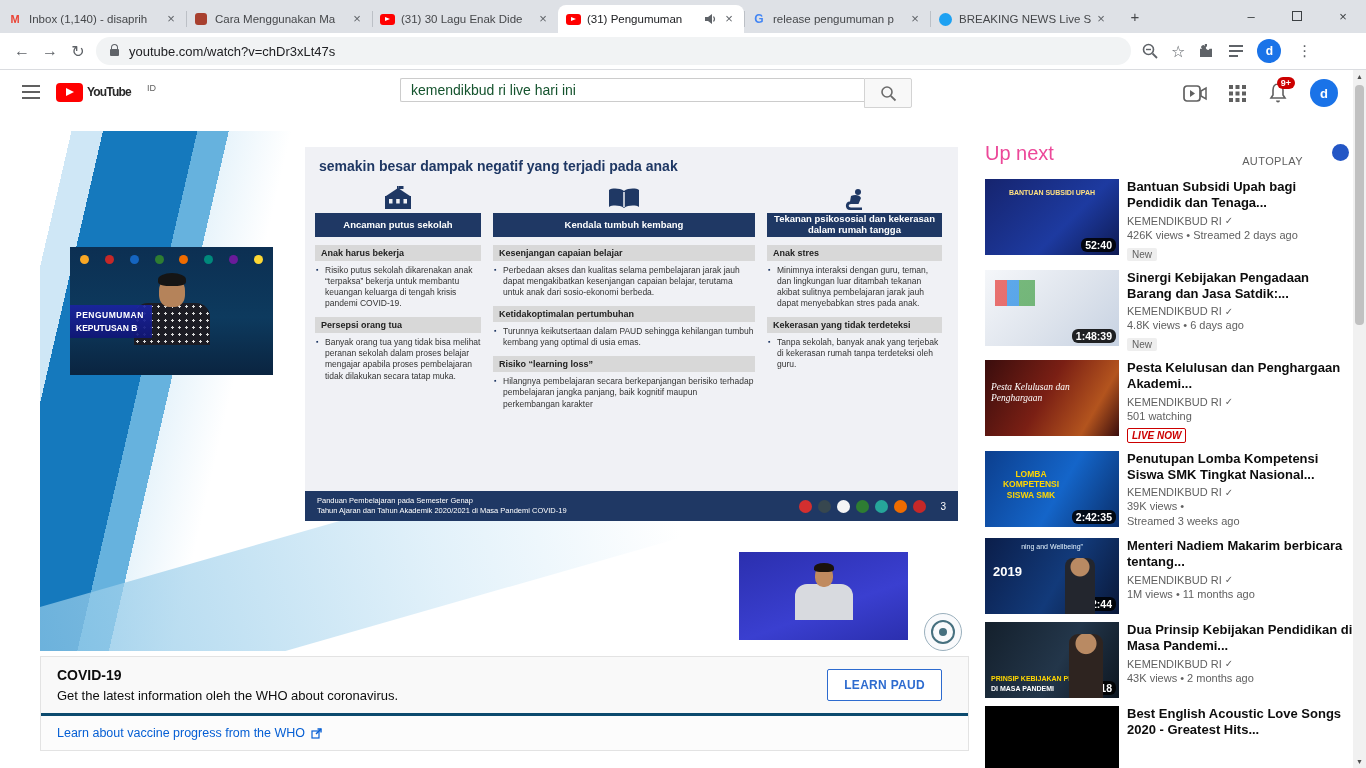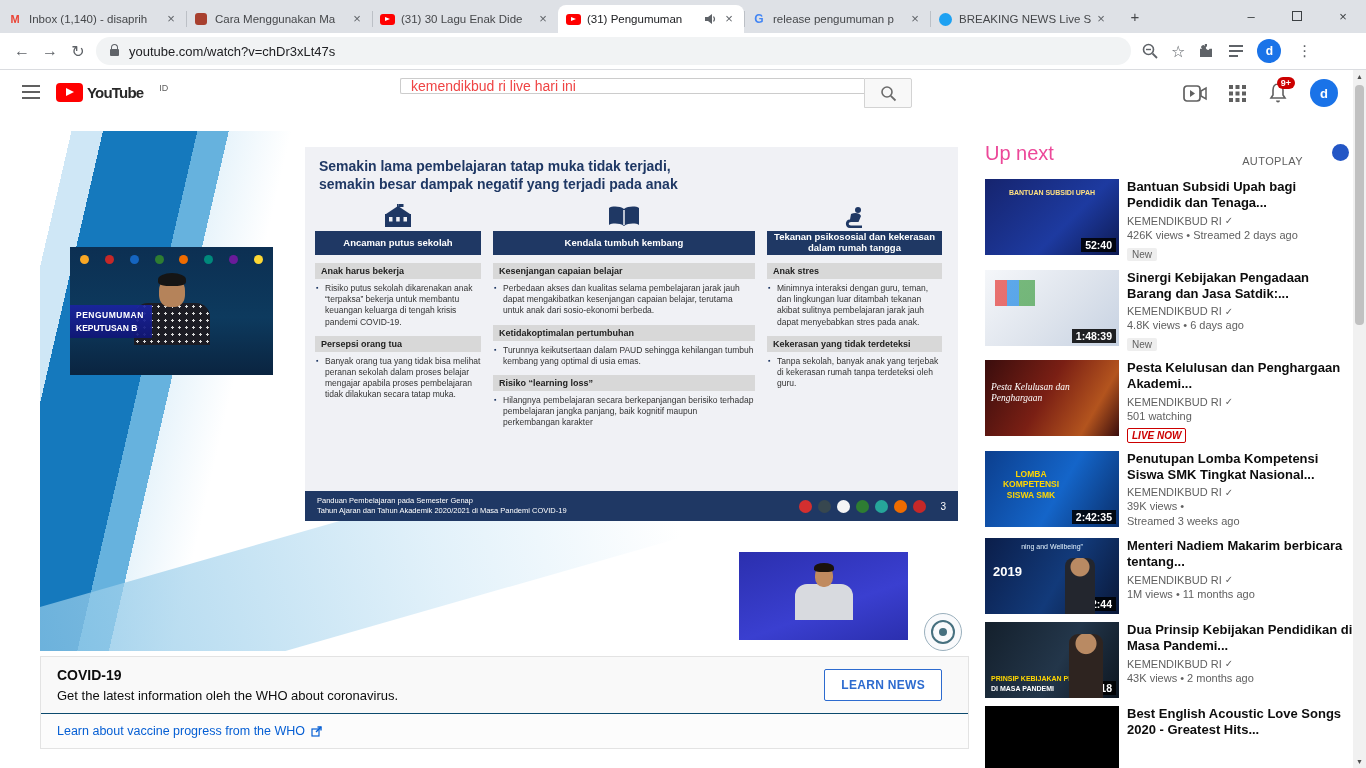--- a/index.html
+++ b/index.html
@@ -55,26 +55,26 @@
 
   
   .masthead { position:absolute; left:0; top:70px; width:1366px; height:46px; background:#fff; }
   .hamburger { position:absolute; left:22px; top:15px; width:18px; height:14px; display:flex;
                flex-direction:column; justify-content:space-between; cursor:pointer; }
   .hamburger span { display:block; height:2px; background:#606060; }
   .yt-logo { position:absolute; left:56px; top:13px; display:flex; align-items:flex-start; cursor:pointer; }
   .yt-badge { width:27px; height:19px; background:#f00; border-radius:4px; position:relative; }
   .yt-badge::after { content:""; position:absolute; left:10px; top:5px; border-left:8px solid #fff;
                      border-top:4.5px solid transparent; border-bottom:4.5px solid transparent; }
-  .yt-word { font-size:15px; font-weight:bold; letter-spacing:-0.8px; color:#282828; margin-left:4px;
+  .yt-word { font-size:12px; font-weight:bold; letter-spacing:-0.8px; color:#282828; margin-left:4px;
              line-height:19px; }
   .yt-country { font-size:9px; color:#606060; margin-left:16px; }
   .search-wrap { position:absolute; left:400px; top:8px; display:flex; }
-  .search-input { width:464px; height:16px; border:1px solid #ccc; border-right:none; border-radius:2px 0 0 2px;
-                  padding:0 10px; font-size:14px; color:#ef4444; outline:none;
+  .search-input { width:464px; height:24px; border:1px solid #ccc; border-right:none; border-radius:2px 0 0 2px;
+                  padding:0 10px; font-size:14px; color:#14532d; outline:none;
                   font-family:"Liberation Sans","DejaVu Sans",sans-serif; }
   .search-btn { width:48px; height:30px; background:#f8f8f8; border:1px solid #d3d3d3; border-radius:0 2px 2px 0;
                 display:flex; align-items:center; justify-content:center; cursor:pointer; }
   .mast-right { position:absolute; right:28px; top:0; height:46px; display:flex; align-items:center; gap:22px; }
   .mast-icon { position:relative; display:flex; cursor:pointer; }
   .noti-badge { position:absolute; top:-5px; right:-7px; background:#cc0000; color:#fff; font-size:9px;
                 border-radius:8px; padding:1px 4px; font-weight:bold; }
 
   
   .scrollbar { position:absolute; right:0; top:70px; width:13px; height:698px; background:#f1f1f1; }
@@ -149,39 +149,39 @@
   .kemdik-core { width:8px; height:8px; border-radius:50%; background:#46707f; }
 
   
   .covid { position:absolute; left:40px; top:656px; width:929px; border:1px solid #e3e3e3; background:#f9f9f9; }
   .covid-top { display:flex; align-items:center; padding:10px 16px; }
   .covid-titles { flex:1; }
   .covid-title { font-weight:bold; font-size:14px; color:#0d0d0d; margin-bottom:5px; }
   .covid-desc { font-size:13px; color:#0d0d0d; }
   .learn-btn { border:1px solid #2d6bcf; color:#2d6bcf; background:#fff; font-size:12px; font-weight:bold;
                padding:8px 16px; border-radius:2px; margin-right:10px; letter-spacing:.3px; cursor:pointer; }
-  .covid-bottom { border-top:1px solid #0c4a6e; background:#fcfcfc; padding:10px 16px; font-size:12.5px;
+  .covid-bottom { border-top:3px solid #0c4a6e; background:#fcfcfc; padding:10px 16px; font-size:12.5px;
                   color:#065fd4; display:flex; align-items:center; gap:6px; cursor:pointer; }
 
   
   .sidebar { position:absolute; left:985px; top:139px; width:368px; }
   .chat-box { border:1px solid #e0e0e0; border-radius:2px; height:42px; display:flex; align-items:center;
               justify-content:center; font-size:13px; color:#0d0d0d; margin-bottom:18px; background:#fff; }
   .upnext-row { display:flex; align-items:center; margin-bottom:12px; }
   .upnext { font-size:20px; color:#ec4899; flex:1; }
   .autoplay { font-size:11px; color:#606060; letter-spacing:.4px; margin-right:14px;margin-top:16px; }
   .toggle { position:relative; width:30px; height:12px; margin-right:6px; cursor:pointer; }
   .toggle-track { width:28px; height:10px; border-radius:5px; background:#9fb8dd; margin-top:1px; }
   .toggle-knob { position:absolute; right:-2px; top:-3px; width:17px; height:17px; border-radius:50%;
                  background:#2356c5; }
   .vitem { display:flex; margin-bottom:8px; cursor:pointer; }
   .thumb { width:134px; height:76px; flex:none; position:relative; margin-right:8px; overflow:hidden;
            background:#222; }
   .duration { position:absolute; right:3px; bottom:3px; background:rgba(0,0,0,.85); color:#fff;
-              font-size:10.5px; padding:1px 4px; border-radius:0; font-weight:bold; }
+              font-size:10.5px; padding:1px 4px; border-radius:6px; font-weight:bold; }
   .vmeta { flex:1; min-width:0; }
   .vtitle { font-size:13px; font-weight:bold; color:#0d0d0d; line-height:1.25; max-height:33px;
             overflow:hidden; margin-bottom:3px; }
   .vchannel { font-size:11px; color:#606060; display:flex; align-items:center; gap:3px; margin-bottom:2px; }
   .vviews { font-size:11px; color:#606060; margin-bottom:3px; }
   .badge-new { display:inline-block; font-size:10px; color:#606060; background:#eee; border-radius:2px;
                padding:1px 5px; }
   .badge-live { display:inline-block; font-size:10px; color:#c00; border:1px solid #c00; border-radius:2px;
                 padding:1px 4px; font-weight:bold;font-style:italic; }
   .cap1,.cap2 { position:absolute; pointer-events:none; }
@@ -349,21 +349,20 @@
         </svg>
       <span class="noti-badge">9+</span>
     </span>
     <span class="avatar md">d</span>
   </div>
 </div>
 
 <div class="player">
   <div class="slide">
     <div class="slide-title">
-      <div>Semakin lama pembelajaran tatap muka tidak terjadi,</div>
       <div>semakin besar dampak negatif yang terjadi pada anak</div>
     </div>
     <div class="slide-grid">
       <div>
         <div class="col-icon">
           <svg width="30" height="24" viewBox="0 0 30 24" fill="#1f3864">
               <rect x="2" y="10" width="26" height="13"></rect>
               <polygon points="15,2 27,10 3,10"></polygon>
               <rect x="14" y="0" width="1.5" height="5"></rect>
               <rect x="15.5" y="0" width="5" height="3"></rect>
@@ -461,21 +460,21 @@
     </div>
   </div>
 </div>
 
 <div class="covid">
   <div class="covid-top">
     <div class="covid-titles">
       <div class="covid-title">COVID-19</div>
       <div class="covid-desc">Get the latest information oleh the WHO about coronavirus.</div>
     </div>
-    <button class="learn-btn">LEARN NEWS</button>
+    <button class="learn-btn">LEARN PAUD</button>
   </div>
   <div class="covid-bottom">
     <span>Learn about vaccine progress from the WHO</span>
     <svg width="11" height="11" viewBox="0 0 11 11">
         <rect x="1" y="3" width="7" height="7" fill="none" stroke="#065fd4" stroke-width="1.2"></rect>
         <line x1="5" y1="6" x2="10" y2="1" stroke="#065fd4" stroke-width="1.4"></line>
         <polyline points="6.5,1 10,1 10,4.5" fill="none" stroke="#065fd4" stroke-width="1.4"></polyline>
       </svg>
   </div>
 </div>

